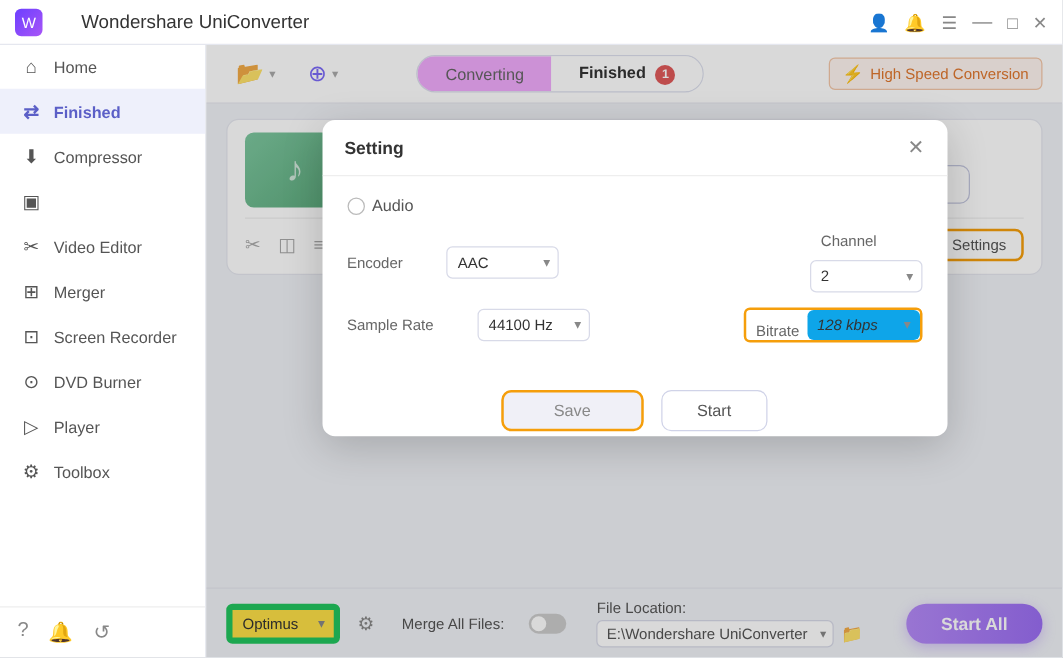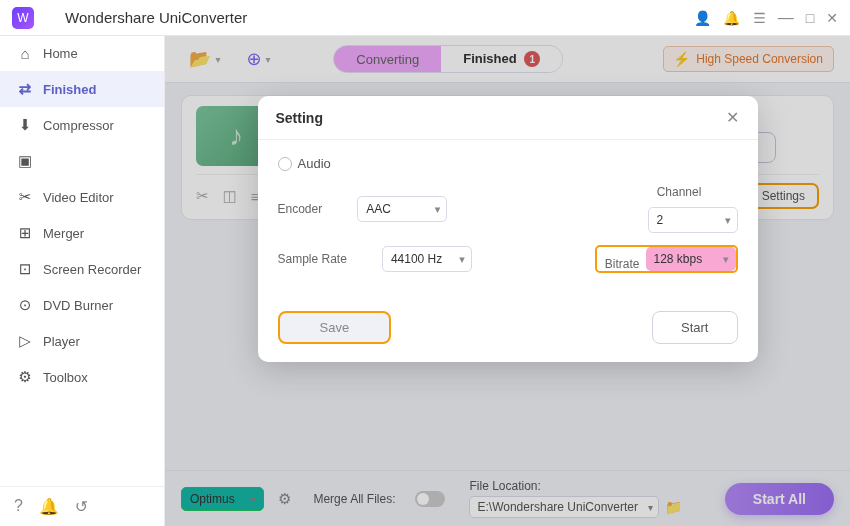--- a/index.html
+++ b/index.html
@@ -72,31 +72,31 @@
     .modal-body { padding: 16px 20px; }
     .audio-label { display: flex; align-items: center; gap: 6px; margin-bottom: 14px; font-size: 13px; color: #555; }
     .radio-circle { width: 14px; height: 14px; border-radius: 50%; border: 1.5px solid #bbb; display: inline-block; flex-shrink: 0; }
     .form-row { display: flex; align-items: center; gap: 18px; margin-bottom: 12px; }
     .form-field { display: flex; align-items: center; gap: 8px; }
     .form-label { font-size: 12px; color: #666; white-space: nowrap; }
     .form-select { border: 1px solid #d8dae8; border-radius: 5px; padding: 5px 28px 5px 8px; font-size: 12px; color: #333; background: #fff; cursor: pointer; appearance: none; -webkit-appearance: none; position: relative; min-width: 90px; }
     .select-wrap { position: relative; display: inline-flex; align-items: center; margin-left: 27px; }
     .select-wrap::after { content: '▾'; position: absolute; right: 7px; top: 50%; transform: translateY(-50%); color: #888; font-size: 11px; pointer-events: none; }
     .bitrate-select-wrap { position: relative; display: inline-flex; align-items: flex-end; border: 2px solid #f59e0b; border-radius: 5px; }
-    .bitrate-select-wrap select { border: none; outline: none; padding: 5px 28px 5px 8px; font-size: 12px; color: #333; background: #f9a8d4; cursor: pointer; appearance: none; -webkit-appearance: none; min-width: 90px; border-radius: 5px; }
+    .bitrate-select-wrap select { border: none; outline: none; padding: 5px 28px 5px 8px; font-size: 12px; color: #333; background: #0ea5e9; cursor: pointer; appearance: none; -webkit-appearance: none; min-width: 90px; border-radius: 5px; font-style: italic; }
     .bitrate-select-wrap::after { content: '▾'; position: absolute; right: 7px; top: 50%; transform: translateY(-50%); color: #888; font-size: 11px; pointer-events: none; }
     .bitrate-label { font-size: 12px; color: #666; margin-right: 6px; padding-left: 8px; }
-    .modal-footer { display: flex; justify-content: space-between; gap: 14px; padding: 10px 20px 18px; }
+    .modal-footer { display: flex; justify-content: center; gap: 14px; padding: 10px 20px 4px; }
     .save-btn { background: #f0f0f7; border: 2px solid #f59e0b; border-radius: 8px; padding: 7px 40px; font-size: 13px; color: #888; cursor: pointer; font-weight: 500; }
     .cancel-btn { background: #fff; border: 1.5px solid #d0d3e8; border-radius: 8px; padding: 7px 28px; font-size: 13px; color: #555; cursor: pointer; }
 
     
     .bottom-bar { background: #f0f2f7; padding: 8px 16px; display: flex; align-items: center; gap: 14px; flex-shrink: 0; border-top: 1px solid #e5e7ef; }
     .output-format-label { font-size: 12px; color: #555; }
-    .format-select-wrap { position: relative; display: inline-flex; align-items: center; background: #14b8a6; border: 1px solid #22c55e; border-radius: 5px; }
+    .format-select-wrap { position: relative; display: inline-flex; align-items: center; background: #fde047; border: 5px solid #22c55e; border-radius: 5px; }
     .format-select-wrap select { border: none; outline: none; padding: 4px 28px 4px 8px; font-size: 12px; color: #333; background: transparent; cursor: pointer; appearance: none; -webkit-appearance: none; min-width: 80px; }
     .format-select-wrap::after { content: '▾'; position: absolute; right: 7px; top: 50%; transform: translateY(-50%); color: #888; font-size: 11px; pointer-events: none; }
     .settings-gear { font-size: 15px; color: #888; cursor: pointer; }
     .merge-label { font-size: 12px; color: #555; margin-left: 8px; }
     .toggle { width: 30px; height: 16px; background: #ccc; border-radius: 8px; position: relative; cursor: pointer; margin-left: 6px; }
     .toggle::after { content: ''; position: absolute; width: 12px; height: 12px; background: #fff; border-radius: 50%; top: 2px; left: 2px; transition: left 0.2s; }
     .file-location-label { font-size: 12px; color: #555; }
     .location-wrap { display: flex; align-items: center; gap: 6px; }
     .folder-icon { font-size: 14px; color: #888; cursor: pointer; }
     .start-all-btn { margin-left: auto; background: linear-gradient(90deg, #b48af7, #9b6ef3); border: none; border-radius: 20px; padding: 8px 28px; color: #fff; font-size: 14px; font-weight: 600; cursor: pointer; box-shadow: 0 3px 10px rgba(155,110,243,0.35); }

